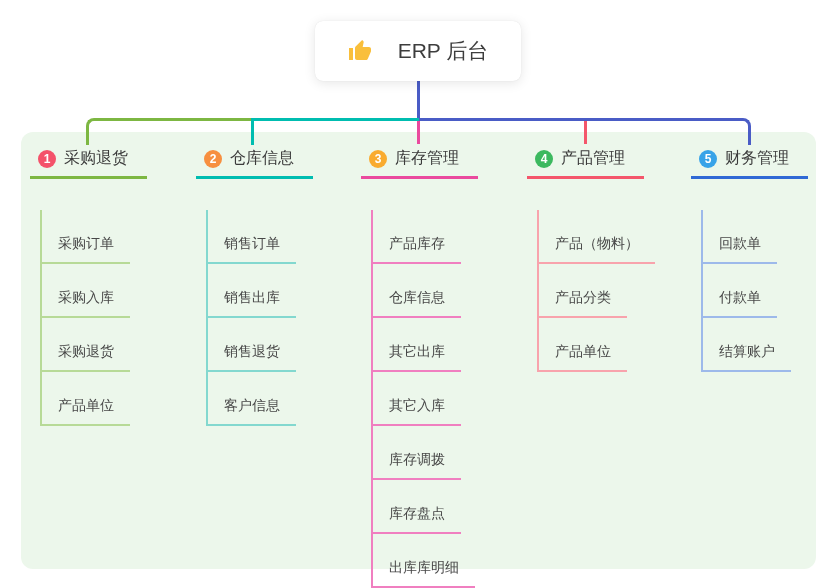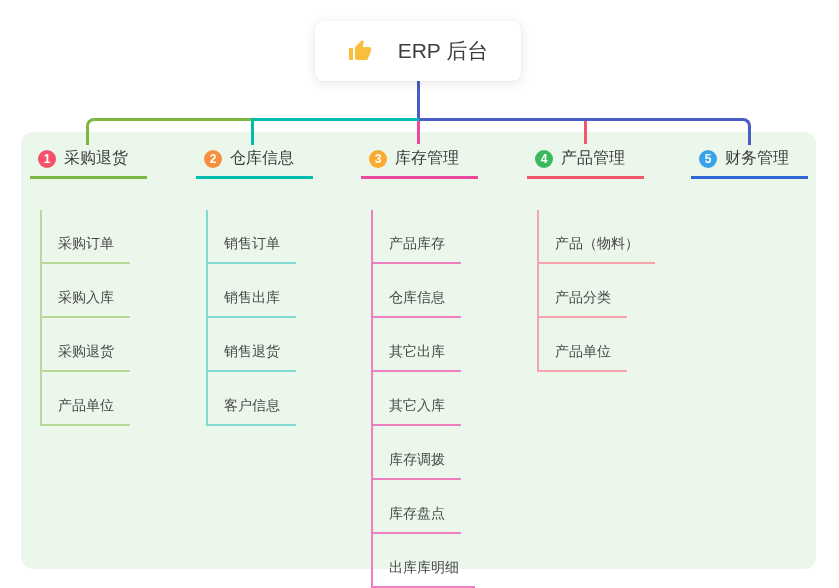--- a/index.html
+++ b/index.html
@@ -176,13 +176,24 @@
         <span class="node">产品单位</span>
       </div>
   </div>
 </div>
 
 <div class="branch b5" style="left:691px">
   <div class="branch-header">
     <span class="badge badge-5">5</span>
     <span>财务管理</span>
   </div>
+  <div class="children">
+    <div class="row">
+        <span class="node">回款单</span>
+      </div>
+    <div class="row">
+        <span class="node">付款单</span>
+      </div>
+    <div class="row">
+        <span class="node">结算账户</span>
+      </div>
+  </div>
 </div>
 
 </body></html>

